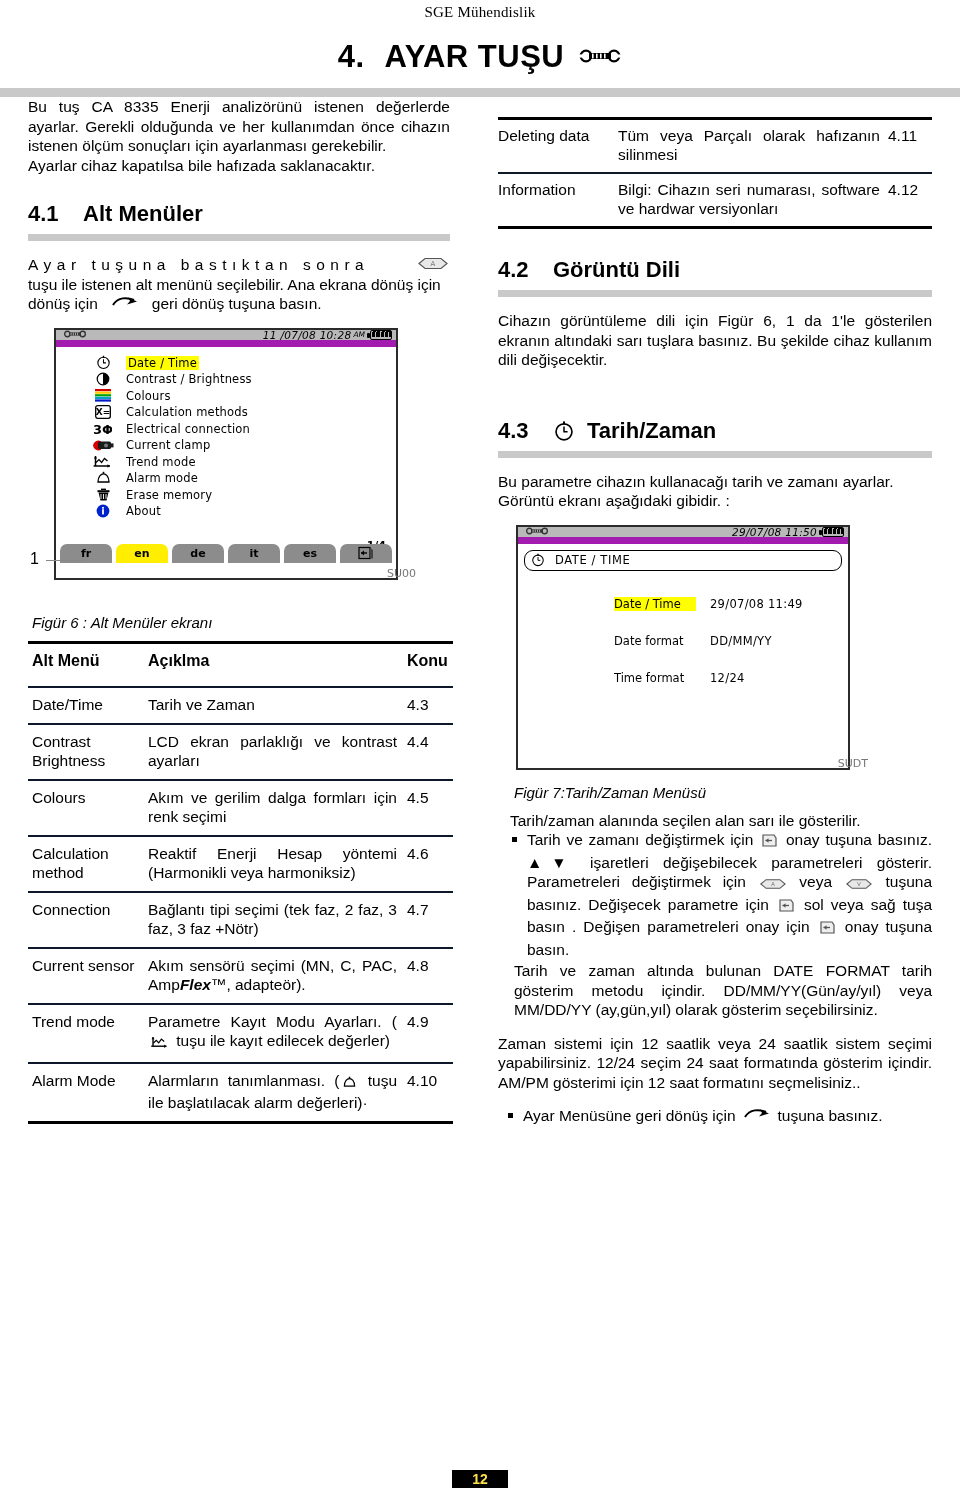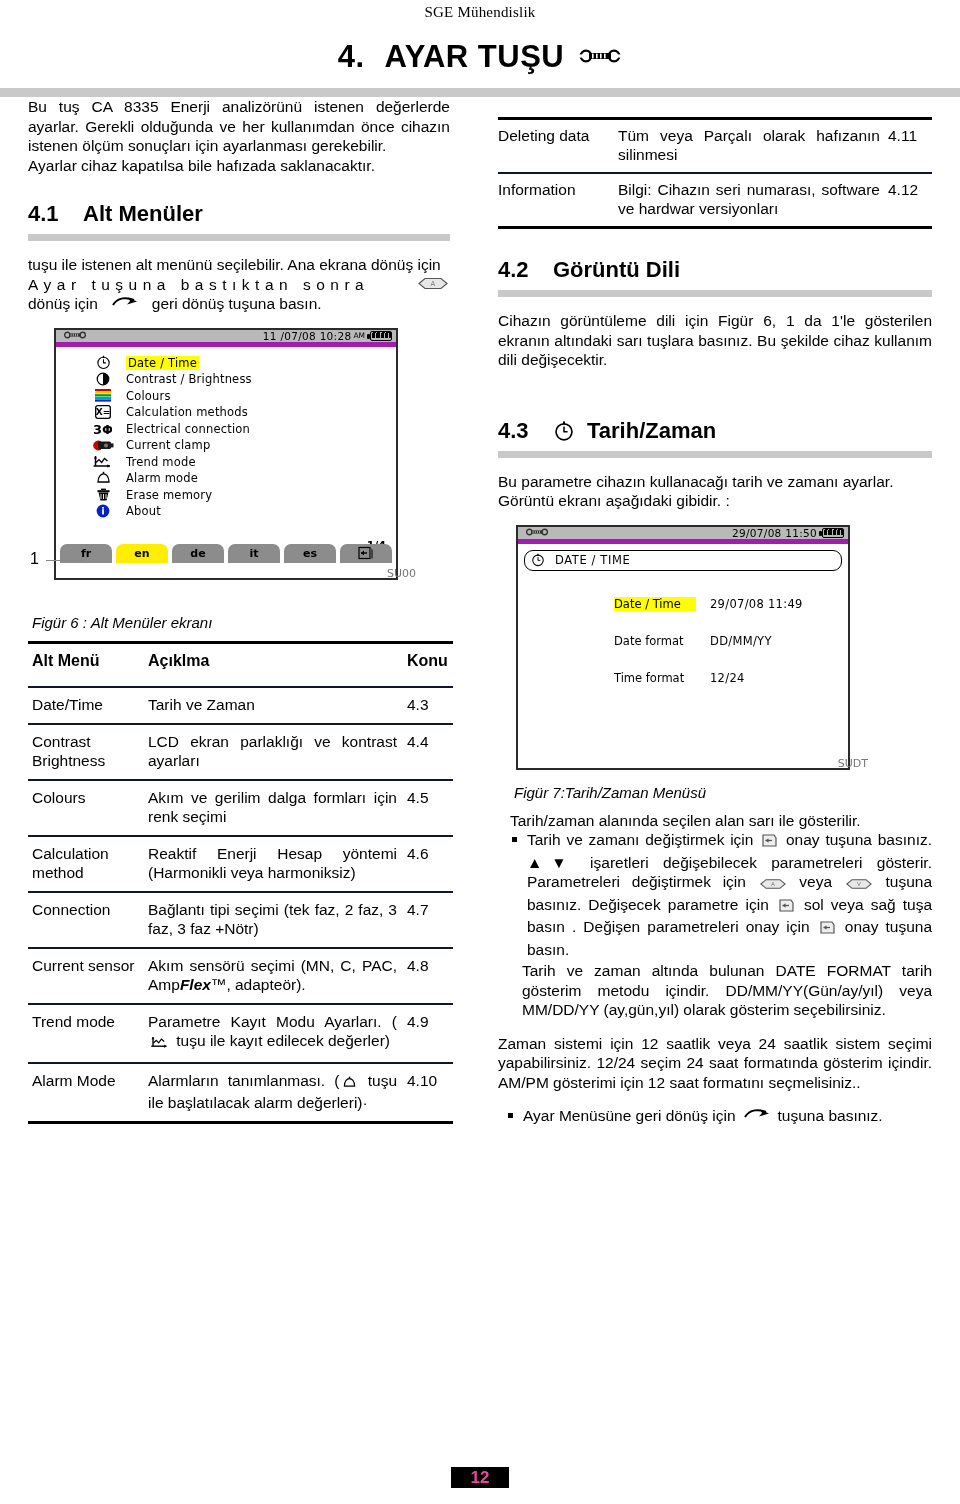--- a/index.html
+++ b/index.html
@@ -103,21 +103,22 @@
     font-family:"DejaVu Sans", sans-serif;
   }
   .dev-status {
     background:#b9b9b9;
     height:17px;
     display:flex;
     align-items:center;
     justify-content:space-between;
     padding:0 4px;
     font-size:10px;
-    border-bottom:5px solid #a21caf;
+    border-bottom:7px solid #a21caf;
+    font-style:italic;
   }
   .dev-status .clock { letter-spacing:.3px; font-size:10.5px; }
   .batt {
     display:inline-block;
     width:22px; height:10px;
     border:1.5px solid #000;
     border-radius:2px;
     position:relative;
     margin-left:5px;
     background:
@@ -209,22 +210,22 @@
   }
 
   .inline-ico { display:inline-block; vertical-align:-3px; margin:0 2px; }
 
   
   .footer-num {
     position:absolute; left:0; right:0; bottom:16px;
     text-align:center;
   }
   .footer-num span {
-    background:#000; color:#ec4899; font-weight:bold;
-    font-size:17px; padding:1px 20px;
+    background:#000; color:#fde047; font-weight:bold;
+    font-size:14px; padding:1px 20px;
   }
 </style>
 </head>
 <body>
 
 <div class="page-header">SGE Mühendislik</div>
 
 <div class="chapter-title">
   <span class="chapter-num">4.</span>
   <span>AYAR TUŞU</span>
@@ -254,30 +255,30 @@
     <p class="body mt18">Bu tuş CA 8335 Enerji analizörünü istenen değerlerde ayarlar. Gerekli olduğunda ve her kullanımdan önce cihazın istenen ölçüm sonuçları için ayarlanması gerekebilir.</p>
     <p class="body" style="text-align:left">Ayarlar cihaz kapatılsa bile hafızada saklanacaktır.</p>
 
     <h2 class="sec">
       <span class="sec-num">4.1</span>
       <span>Alt Menüler</span>
     </h2>
     <div class="rule-sec"></div>
 
     <div class="body">
-      <div style="text-align:justify">tuşu ile istenen alt menünü seçilebilir. Ana ekrana dönüş için</div>
       <div style="display:flex;justify-content:space-between;align-items:center">
         <span style="letter-spacing:5.5px">Ayar tuşuna bastıktan sonra</span>
         <span class="inline-ico">
           <svg width="30" height="13" viewBox="0 0 30 13">
             <path d="M1 6.5 L7 1.5 L23 1.5 L29 6.5 L23 11.5 L7 11.5 Z" fill="#e8e8e8" stroke="#555" stroke-width="1.2"></path>
             <text x="15" y="9.4" font-size="7" fill="#777" text-anchor="middle" font-family="DejaVu Sans">A</text>
           </svg>
         </span>
       </div>
+      <div style="text-align:justify">tuşu ile istenen alt menünü seçilebilir. Ana ekrana dönüş için</div>
       <div style="display:flex;align-items:center;gap:11px">
         <span>dönüş için</span>
         <span class="inline-ico">
           <svg width="28" height="14" viewBox="0 0 28 14">
             <path d="M2 10 C7 2, 16 2, 23 5" stroke="#000" stroke-width="2" fill="none"></path>
             <path d="M26 6.5 L17 2.5 L19 6 L16 9.5 Z" fill="#000"></path>
           </svg>
         </span>
         <span>geri dönüş tuşuna basın.</span>
       </div>
@@ -655,21 +656,21 @@
           <span class="inline-ico">
             <svg width="17" height="15" viewBox="0 0 17 15">
                 <path d="M2 2 L13 2 L15 5 L15 13 L2 13 Z" fill="#eee" stroke="#555" stroke-width="1.2"></path>
             <path d="M4.5 7.5 H11" stroke="#555" stroke-width="1.3"></path>
                 <path d="M4.5 7.5 l3 -2.2 v4.4 Z" fill="#555"></path>
               </svg>
           </span>
           <span>onay tuşuna basın.</span>
         </li>
       </ul>
-      <p class="body" style="margin-left:12px">Tarih ve zaman altında bulunan DATE FORMAT tarih gösterim metodu içindir. DD/MM/YY(Gün/ay/yıl) veya MM/DD/YY (ay,gün,yıl) olarak gösterim seçebilirsiniz.</p>
+      <p class="body" style="margin-left:4px">Tarih ve zaman altında bulunan DATE FORMAT tarih gösterim metodu içindir. DD/MM/YY(Gün/ay/yıl) veya MM/DD/YY (ay,gün,yıl) olarak gösterim seçebilirsiniz.</p>
       <p class="body" style="margin-top:14px;margin-left:-12px">Zaman sistemi için 12 saatlik veya 24 saatlik sistem seçimi yapabilirsiniz. 12/24 seçim 24 saat formatında gösterim içindir. AM/PM gösterimi için 12 saat formatını seçmelisiniz..</p>
       <ul class="bul" style="margin-top:14px;margin-left:-4px">
         <li style="display:flex;align-items:center;gap:5px;text-align:left">
           <span>Ayar Menüsüne geri dönüş için</span>
           <span class="inline-ico">
             <svg width="28" height="14" viewBox="0 0 28 14">
               <path d="M2 10 C7 2, 16 2, 23 5" stroke="#000" stroke-width="2" fill="none"></path>
               <path d="M26 6.5 L17 2.5 L19 6 L16 9.5 Z" fill="#000"></path>
             </svg>
           </span>

